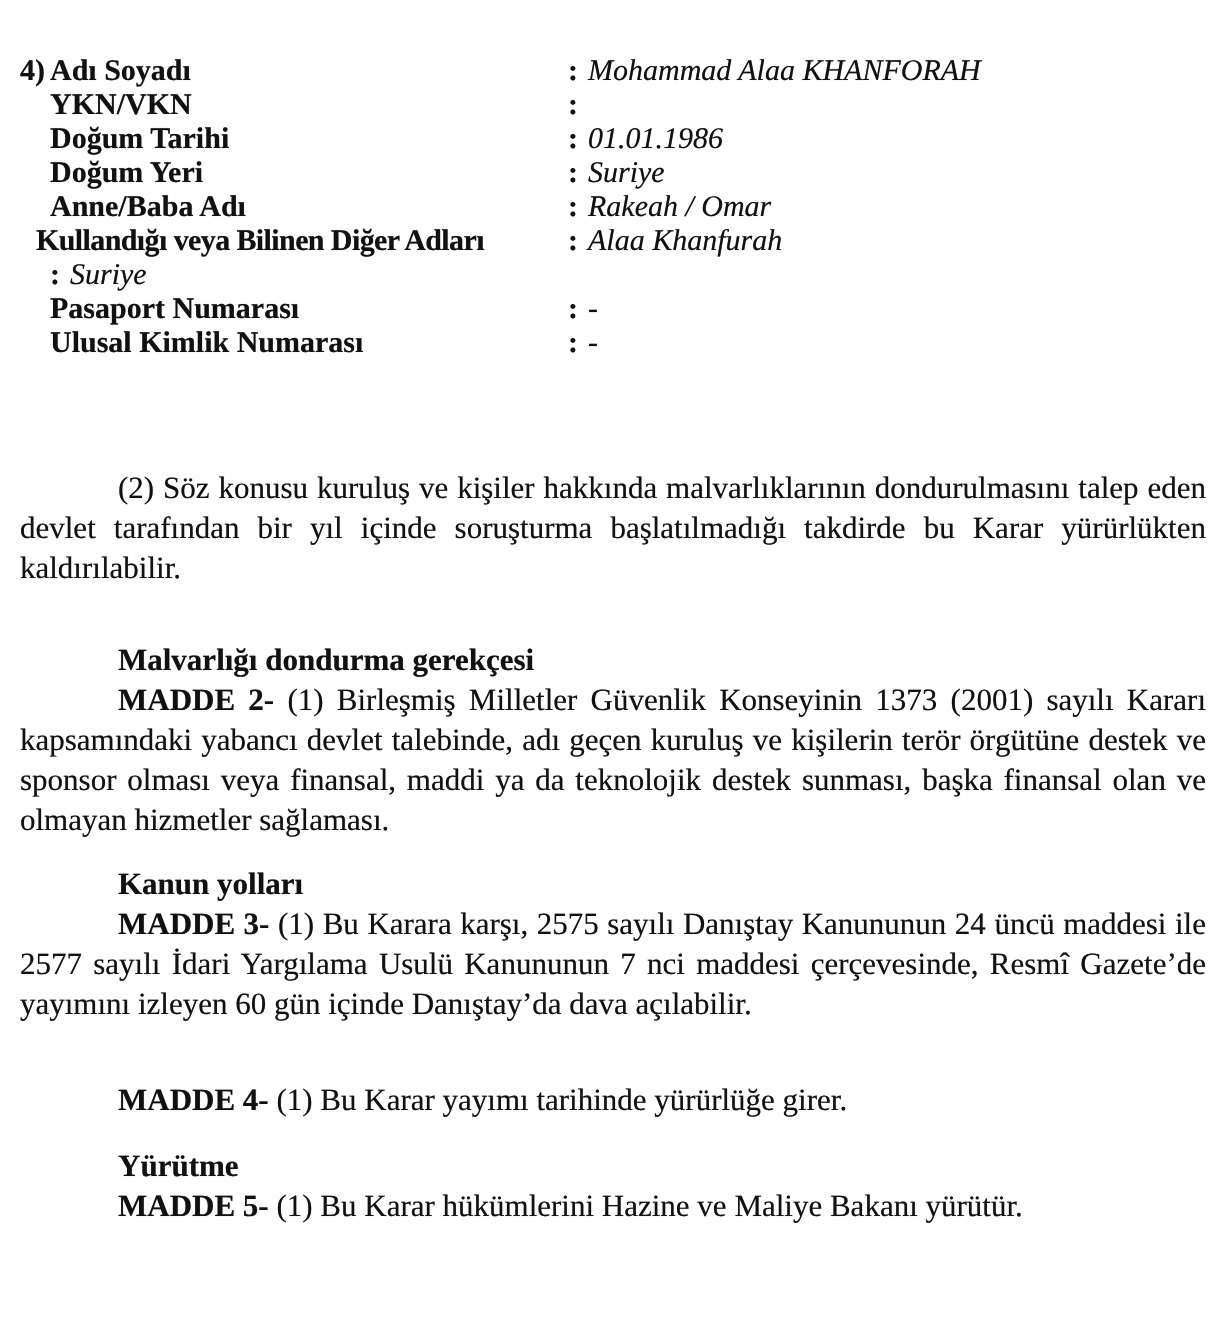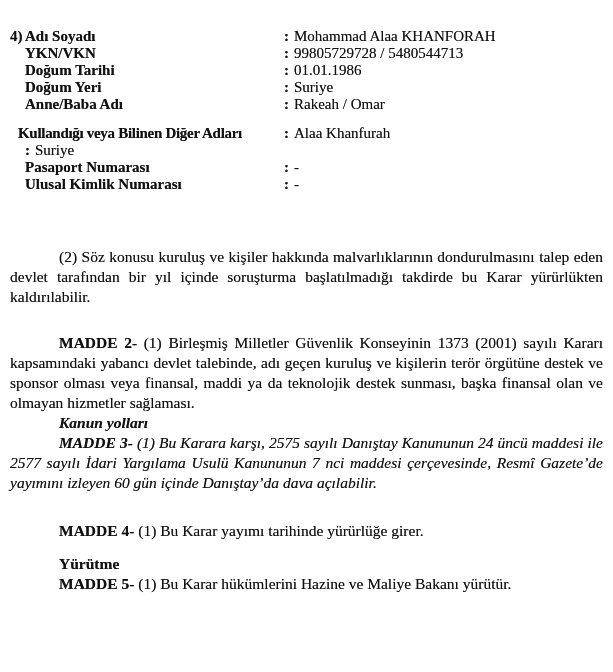--- a/index.html
+++ b/index.html
@@ -31,27 +31,27 @@
     font-weight: bold;
   }
   .id-row.indent { padding-left: 15px; }
   .id-row .label {
     flex: none;
     width: 259px;
     font-weight: bold;
     overflow: hidden;
   }
   .id-row.row-long { margin-left: -7px; }
-  .id-row.row-long .label { width: 266px; letter-spacing: -0.3px; margin-top: 12px; }
+  .id-row.row-long .label { width: 266px; letter-spacing: -0.3px; }
   .id-row .sep {
     flex: none;
     font-weight: bold;
     margin-right: 5px;
   }
-  .id-row .value { font-weight: normal; }
+  .id-row .value { font-weight: normal; font-style: italic; }
 
   
   .clause {
     margin-top: 54px;
     font-size: 15.5px;
     line-height: 20px;
     text-align: justify;
     text-indent: 49px;
   }
   .section .heading {
@@ -61,42 +61,41 @@
     margin-left: 49px;
   }
   .section .body-par {
     font-size: 15.5px;
     line-height: 20px;
     text-align: justify;
     text-indent: 49px;
   }
   .madde { font-weight: bold; }
   .section-1 { margin-top: 26px; }
-  .section-2 { margin-top: 0; font-style: italic; }
+  .section-2 { margin-top: 12px; }
   .section-3 { margin-top: 28px; }
   .section-4 { margin-top: 13px; font-family: Liberation Serif, serif; }
 </style>
 </head>
 <body>
 
 <div class="page">
 
   <div class="identity-block">
 
     <div class="id-row">
       <span class="num">4)</span>
       <span class="label">Adı Soyadı</span>
       <span class="sep">:</span>
       <span class="value">Mohammad Alaa KHANFORAH</span>
     </div>
 
     <div class="id-row indent">
       <span class="label">YKN/VKN</span>
       <span class="sep">:</span>
-      <span class="value">99805729728 / 5480544713</span>
     </div>
 
     <div class="id-row indent">
       <span class="label">Doğum Tarihi</span>
       <span class="sep">:</span>
       <span class="value">01.01.1986</span>
     </div>
 
     <div class="id-row indent">
       <span class="label">Doğum Yeri</span>
@@ -131,20 +130,21 @@
       <span class="label">Ulusal Kimlik Numarası</span>
       <span class="sep">:</span>
       <span class="value">-</span>
     </div>
 
   </div>
 
   <p class="clause">(2) Söz konusu kuruluş ve kişiler hakkında malvarlıklarının dondurulmasını talep eden devlet tarafından bir yıl içinde soruşturma başlatılmadığı takdirde bu Karar yürürlükten kaldırılabilir.</p>
 
   <div class="section section-1">
+    <h3 class="heading">Malvarlığı dondurma gerekçesi</h3>
     <p class="body-par"><span class="madde">MADDE 2-</span> <span>(1) Birleşmiş Milletler Güvenlik Konseyinin 1373 (2001) sayılı Kararı kapsamındaki yabancı devlet talebinde, adı geçen kuruluş ve kişilerin terör örgütüne destek ve sponsor olması veya finansal, maddi ya da teknolojik destek sunması, başka finansal olan ve olmayan hizmetler sağlaması.</span></p>
   </div>
 
   <div class="section section-2">
     <h3 class="heading">Kanun yolları</h3>
     <p class="body-par"><span class="madde">MADDE 3-</span> <span>(1) Bu Karara karşı, 2575 sayılı Danıştay Kanununun 24 üncü maddesi ile 2577 sayılı İdari Yargılama Usulü Kanununun 7 nci maddesi çerçevesinde, Resmî Gazete’de yayımını izleyen 60 gün içinde Danıştay’da dava açılabilir.</span></p>
   </div>
 
   <div class="section section-3">
     <p class="body-par"><span class="madde">MADDE 4-</span> <span>(1) Bu Karar yayımı tarihinde yürürlüğe girer.</span></p>

